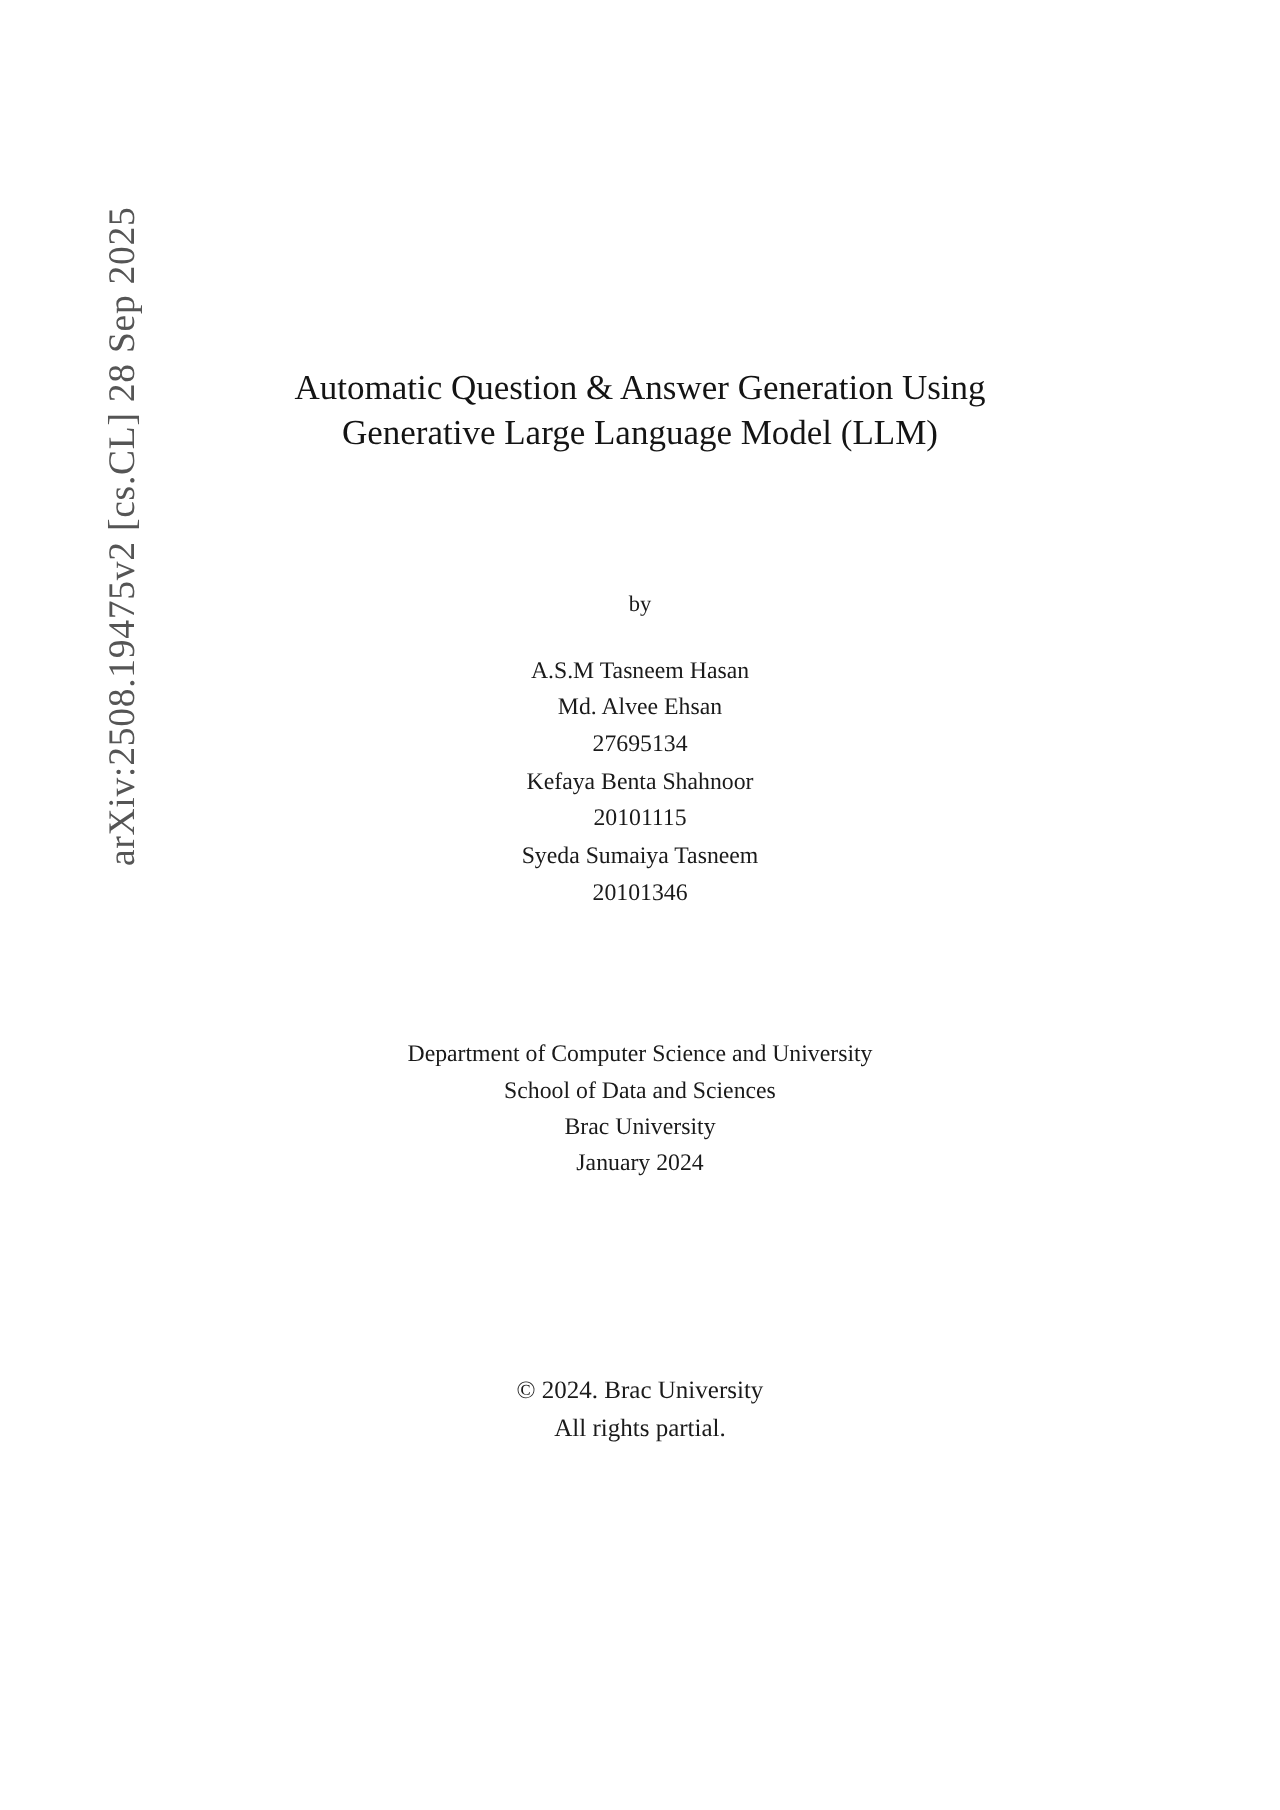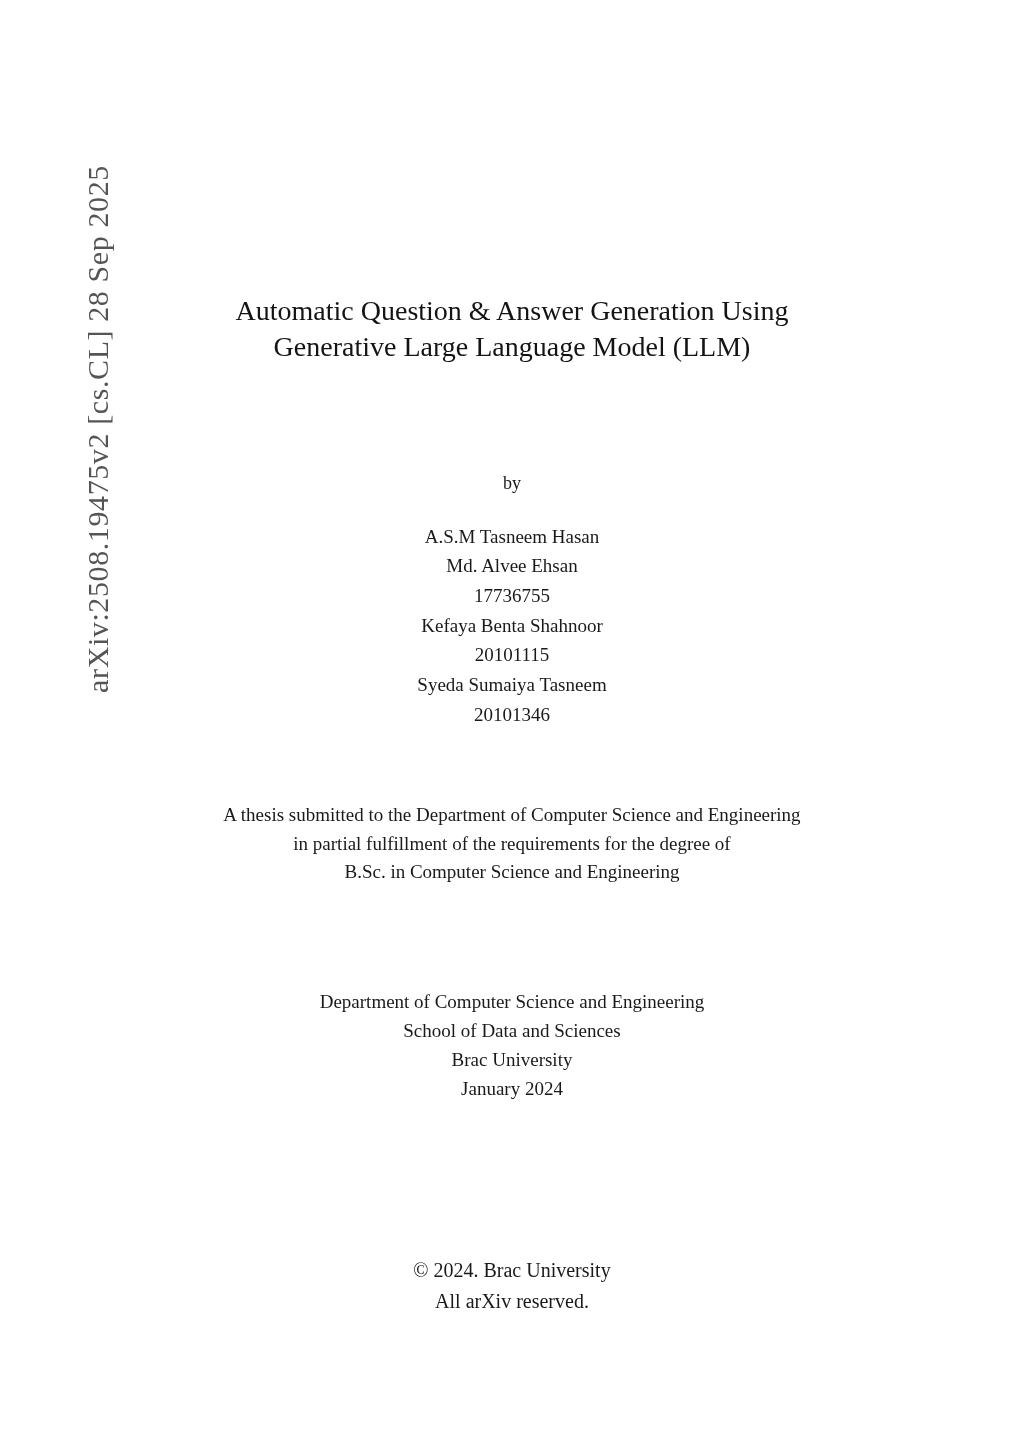--- a/index.html
+++ b/index.html
@@ -93,39 +93,34 @@
     <div class="title">
       <span>Automatic Question &amp; Answer Generation Using</span>
       <span class="line2">Generative Large Language Model (LLM)</span>
     </div>
 
     <div class="by">by</div>
 
     <div class="authors">
       <div>A.S.M Tasneem Hasan</div>
       <div>Md. Alvee Ehsan</div>
-      <div>17736755</div>
+      <div>27695134</div>
       <div>Kefaya Benta Shahnoor</div>
       <div>20101115</div>
       <div>Syeda Sumaiya Tasneem</div>
       <div>20101346</div>
     </div>
 
-    <div class="submission">
-      <div>A thesis submitted to the Department of Computer Science and Engineering</div>
-      <div>in partial fulfillment of the requirements for the degree of</div>
-      <div>B.Sc. in Computer Science and Engineering</div>
-    </div>
 
     <div class="dept-block">
-      <div>Department of Computer Science and Engineering</div>
+      <div>Department of Computer Science and University</div>
       <div>School of Data and Sciences</div>
       <div>Brac University</div>
       <div>January 2024</div>
     </div>
 
     <div class="copyright">
       <div>© 2024. Brac University</div>
-      <div>All arXiv reserved.</div>
+      <div>All rights partial.</div>
     </div>
 
   </div>
 </div>
 
 </body></html>

